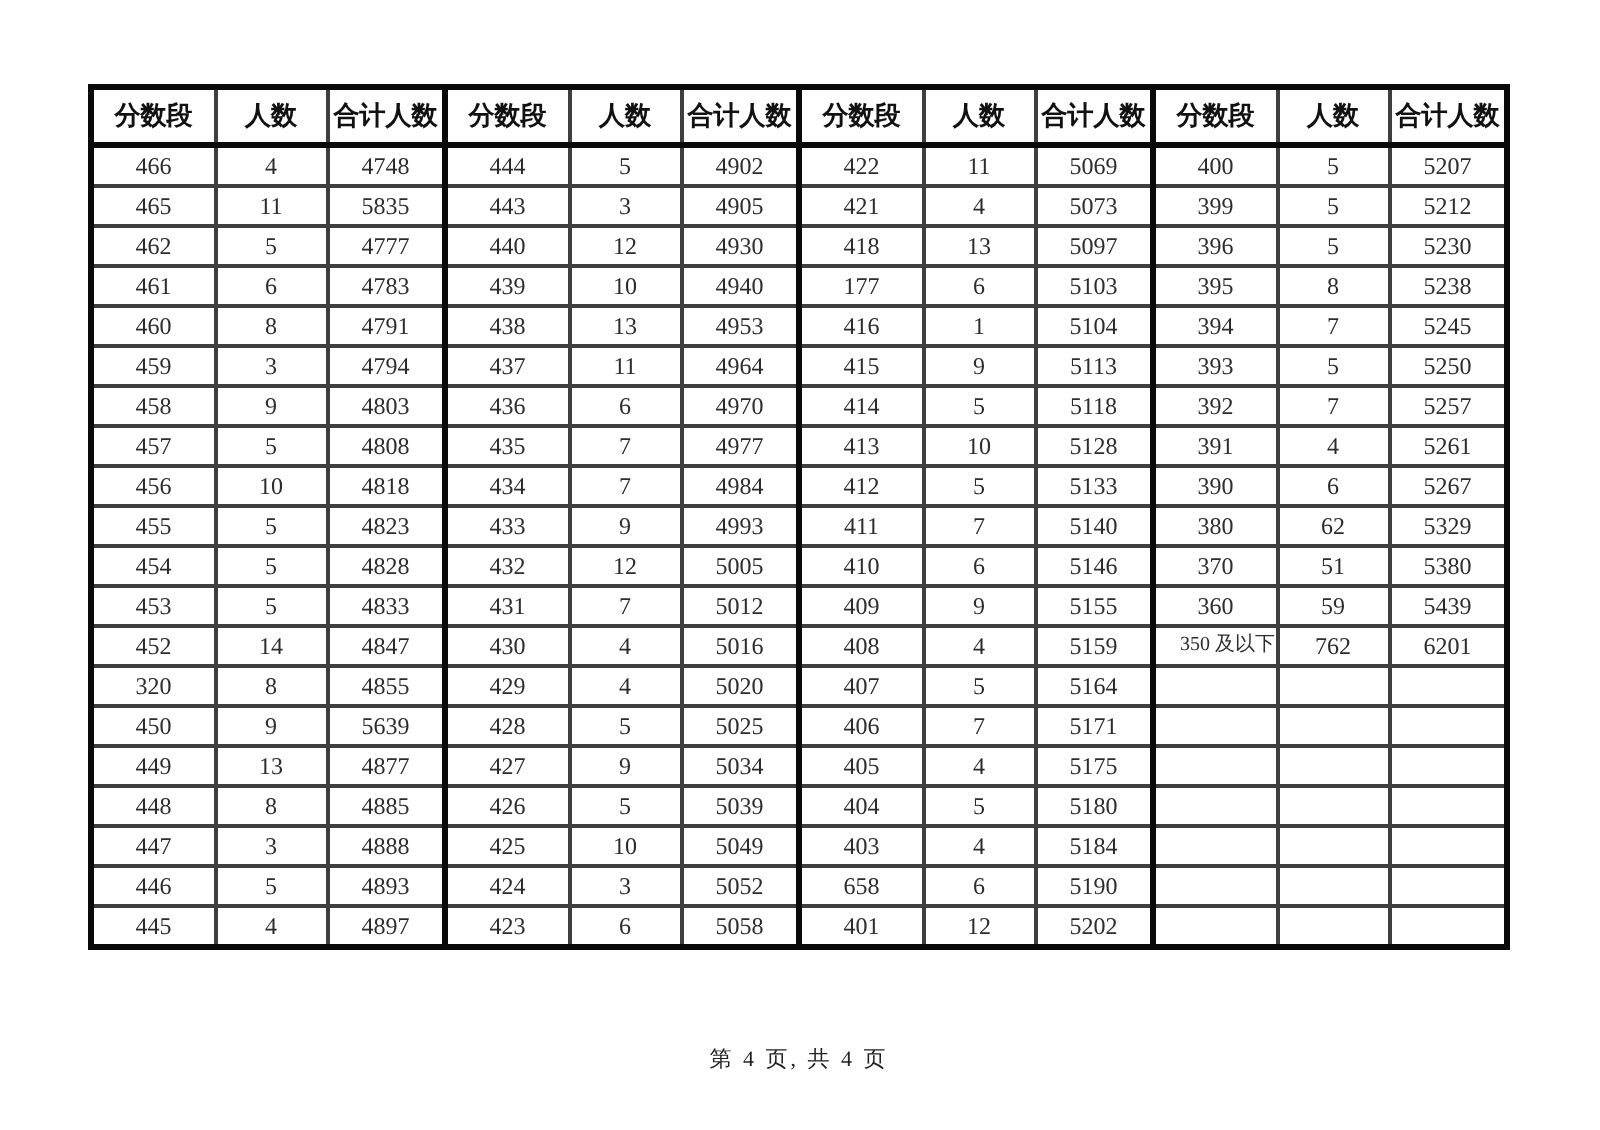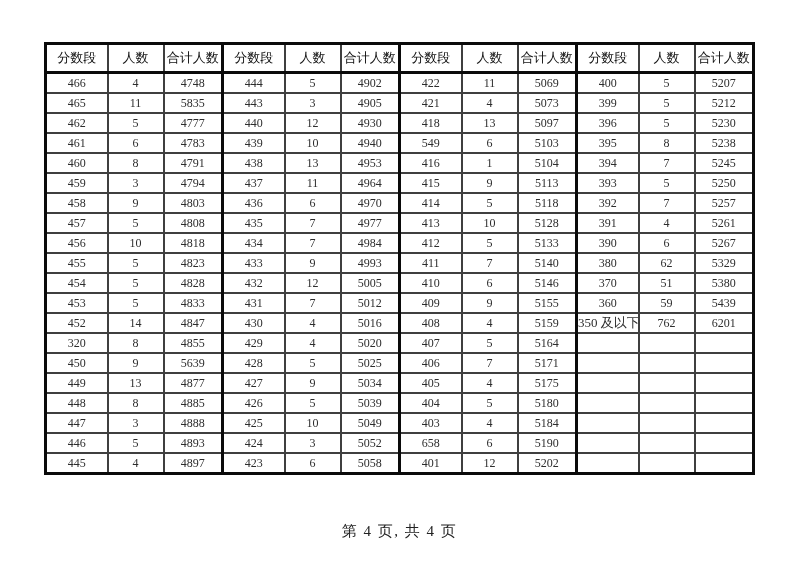--- a/index.html
+++ b/index.html
@@ -16,32 +16,32 @@
   col.c-score{width:62px;}
   col.c-count{width:56px;}
   col.c-cum{width:59px;}
   th,td{
     border:2px solid #3f3f3f;
     text-align:center;vertical-align:middle;
     overflow:hidden;white-space:nowrap;
     padding:0;
   }
   th{
-    height:26px;font-size:13px;font-weight:normal;color:#111111;
+    height:26px;font-size:13px;font-weight:bold;color:#111111;
     border-bottom:3px solid #0a0a0a;
     margin-top:32px;
   }
   td{
     height:18px;line-height:18px;font-size:12px;color:#2d2d2d;
   }
   .group-end{border-right:3px solid #0a0a0a;}
-  td.small-text{font-size:13px;letter-spacing:0;}
+  td.small-text{font-size:10px;letter-spacing:0;text-align:right;}
   .footer{
     position:absolute;left:44px;top:522px;width:711px;
-    text-align:center;font-size:15px;color:#222222;letter-spacing:1.5px;
+    text-align:center;font-size:11px;color:#222222;letter-spacing:1.5px;
   }
 </style>
 </head>
 <body>
 
 <div class="page">
   <table class="score-table">
     <colgroup>
       <col class="c-score">
         <col class="c-count">
@@ -115,21 +115,21 @@
           <td>5</td>
           <td class="group-end">5230</td>
         </tr>
         <tr>
           <td>461</td>
           <td>6</td>
           <td class="group-end">4783</td>
           <td>439</td>
           <td>10</td>
           <td class="group-end">4940</td>
-          <td>549</td>
+          <td>177</td>
           <td>6</td>
           <td class="group-end">5103</td>
           <td>395</td>
           <td>8</td>
           <td class="group-end">5238</td>
         </tr>
         <tr>
           <td>460</td>
           <td>8</td>
           <td class="group-end">4791</td>

